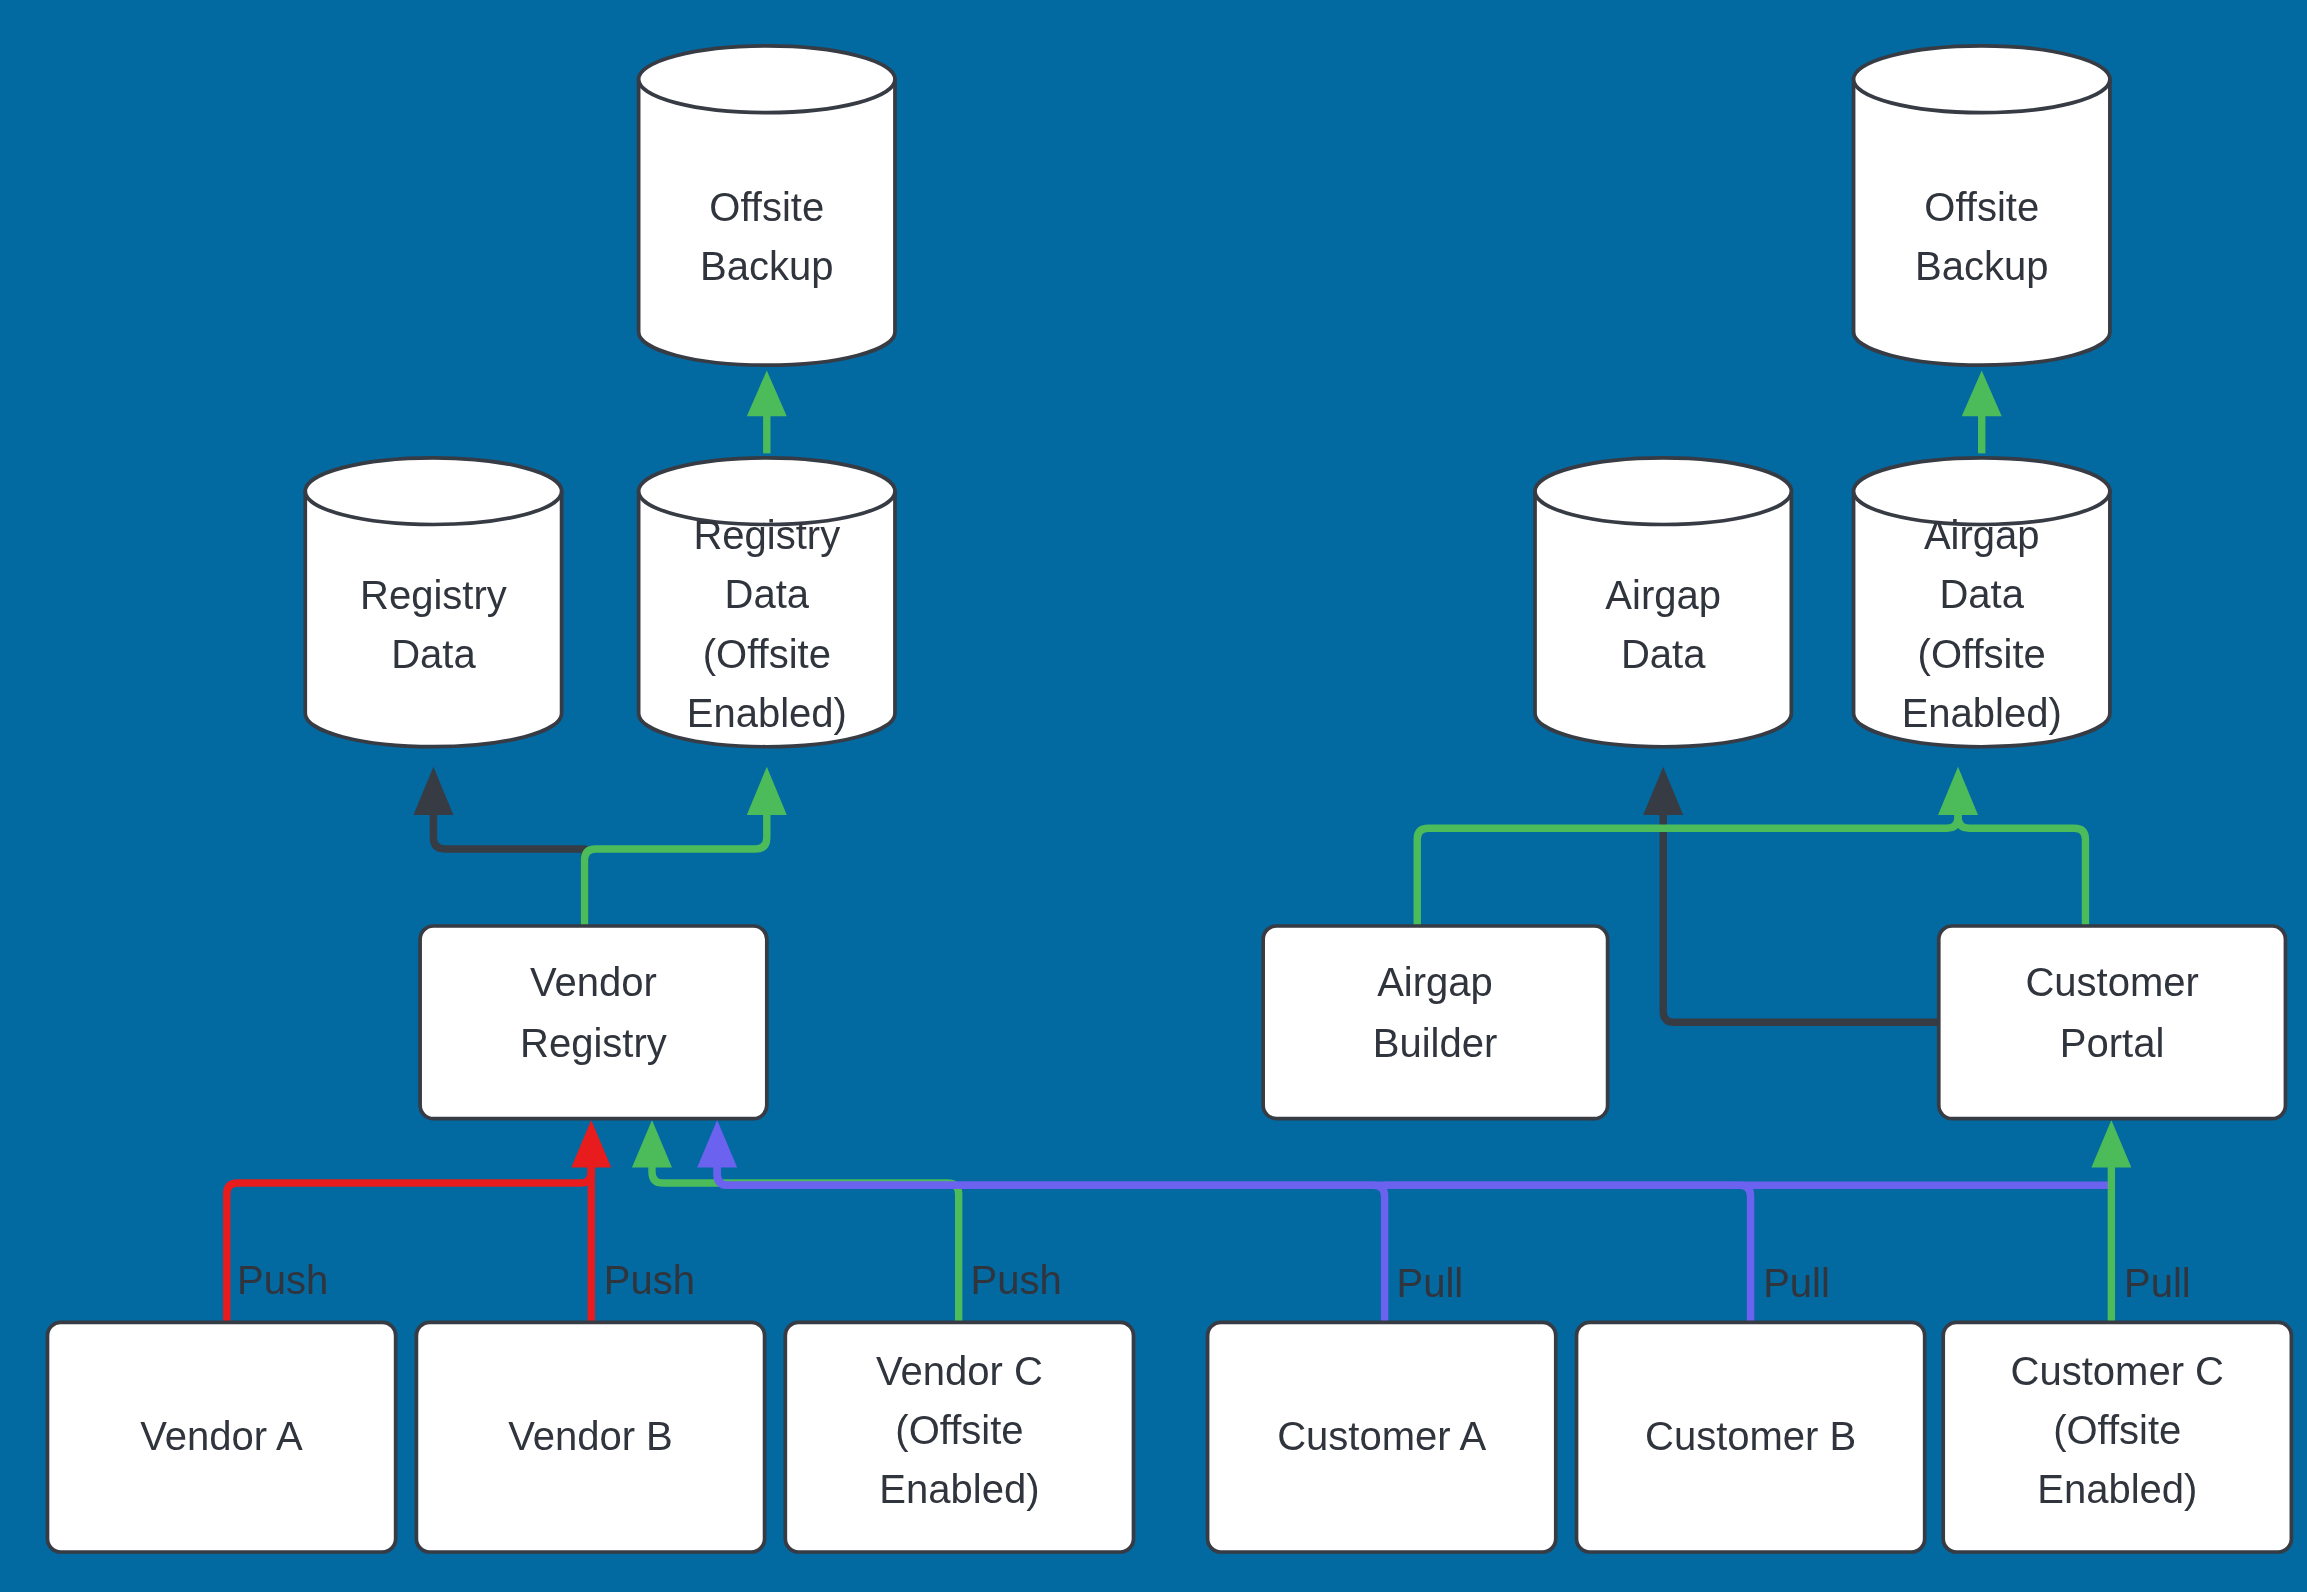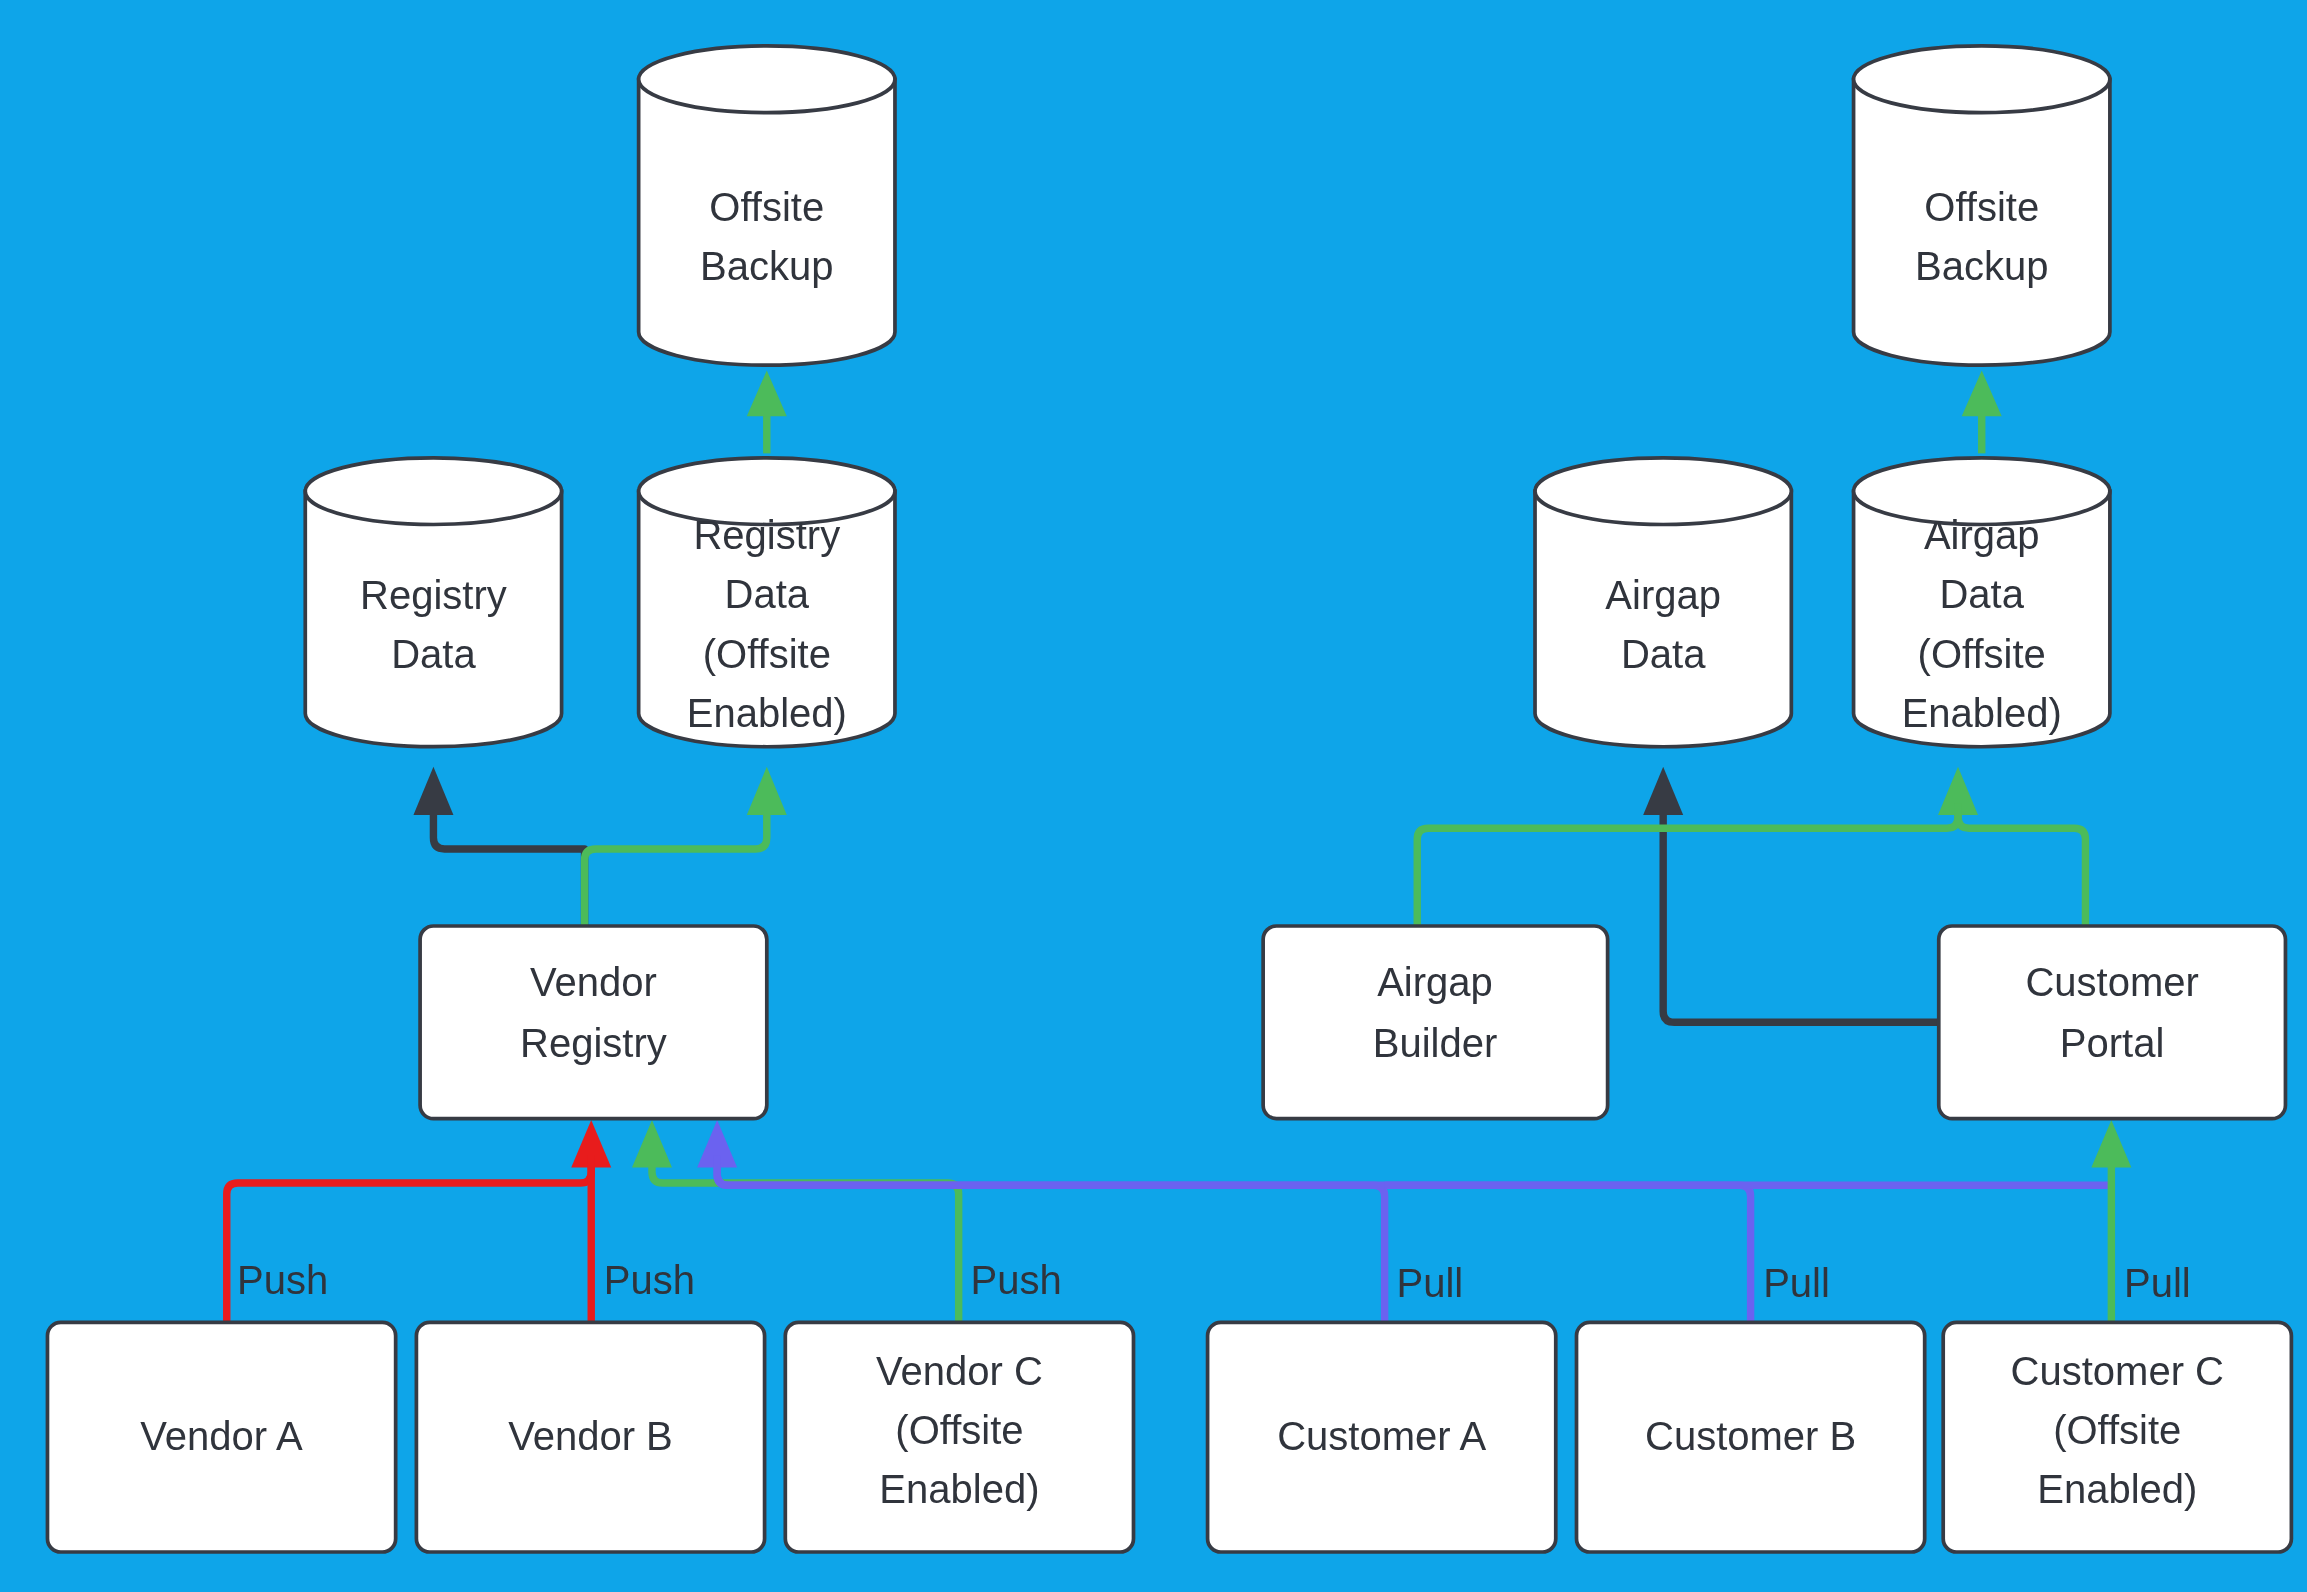--- a/index.html
+++ b/index.html
@@ -8,21 +8,21 @@
     padding: 0;
     background: #ffffff;
   }
   body {
     font-family: "Liberation Sans", sans-serif;
   }
   #diagram-root {
     position: relative;
     width: 2307px;
     height: 1592px;
-    background: #0ea5e9;
+    background: #0369a1;
     overflow: hidden;
   }
   svg#flow-svg {
     position: absolute;
     top: 0;
     left: 0;
     width: 2307px;
     height: 1592px;
     display: block;
   }

